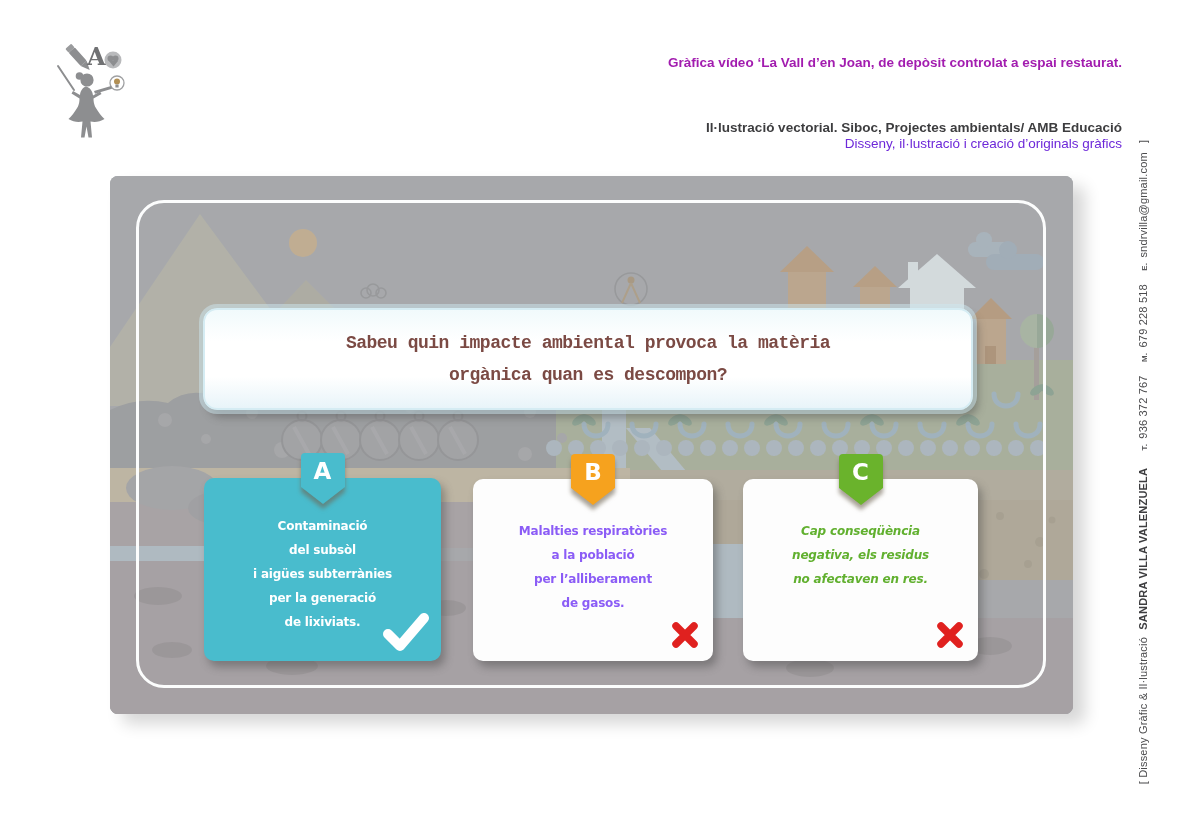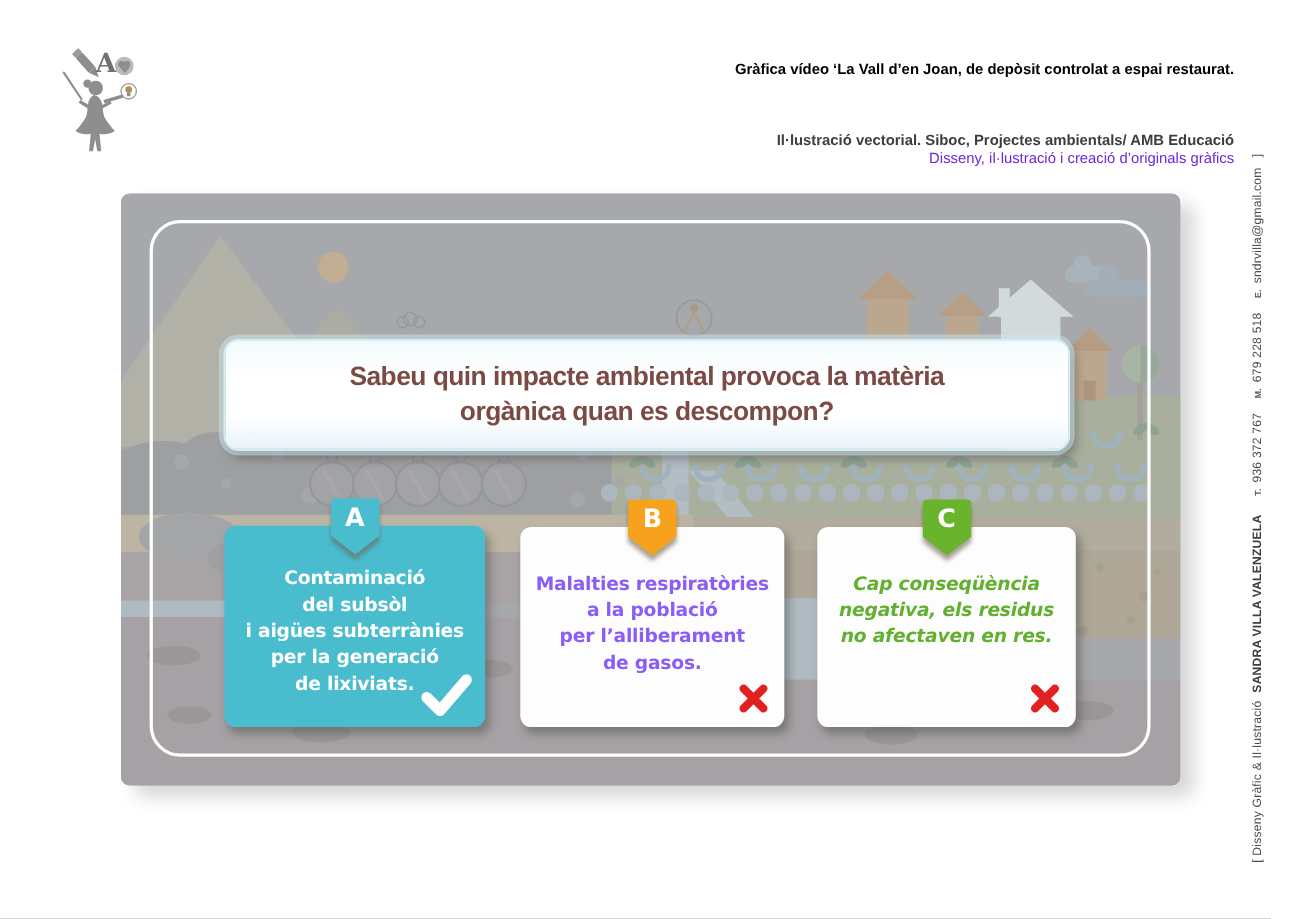--- a/index.html
+++ b/index.html
@@ -4,21 +4,21 @@
 <style>
   * { margin:0; padding:0; box-sizing:border-box; }
   body { background:#e8e8e8; }
   .page {
     position:relative; width:1181px; height:835px; background:#ffffff;
     font-family:"Liberation Sans", sans-serif; overflow:hidden;
   }
 
   
   .header-credits { position:absolute; top:55px; right:59px; text-align:right; font-size:13.5px; line-height:16.5px; }
-  .hc1 { color:#000000; font-weight:bold; }
+  .hc1 { color:#a21caf; font-weight:bold; }
   .hc2 { color:#3d3d3f; font-weight:bold;margin-top:48px; }
   .hc3 { color:#6d28d9; }
 
   
   .side-credit {
     position:absolute; left:1143px; top:462px;
     transform:translate(-50%,-50%) rotate(-90deg);
     white-space:nowrap; font-size:11px; color:#4b4b4d; letter-spacing:.2px;
   }
   .sc-name { font-weight:bold; color:#3e3e40; margin:0 4px; }
@@ -38,34 +38,34 @@
 
   
   .question-box {
     position:absolute; left:93px; top:132px; width:770px; height:102px; z-index:6;
     border-radius:14px; border:2px solid #d5ecf3;
     background:linear-gradient(180deg,#f1fafc 0%,#ffffff 32%,#ffffff 68%,#e8f4f9 100%);
     box-shadow:0 0 0 4px rgba(205,232,240,.5), 5px 7px 9px rgba(70,70,70,.45);
     display:flex; align-items:center; justify-content:center; text-align:center;
   }
   .question-text {
-    font-family:Liberation Sans, sans-serif; font-weight:bold; font-size:24px; line-height:32px;
+    font-family:Liberation Mono, monospace; font-weight:bold; font-size:18px; line-height:32px;
     color:#7b4a44; letter-spacing:-0.5px; white-space:pre-line; padding:0 20px;
   }
 
   
   .card {
     position:absolute; z-index:7; border-radius:10px;
     box-shadow:4px 6px 8px rgba(70,70,70,.45); cursor:pointer;
   }
   .card-a { left:94px;  top:302px; width:237px; height:183px; background:#49bccd; }
   .card-b { left:363px; top:303px; width:240px; height:182px; background:#fdfdfd; }
   .card-c { left:633px; top:303px; width:235px; height:182px; background:#fdfdfd; }
   .card-text {
-    font-family:"DejaVu Sans", sans-serif; font-weight:bold; font-size:17px; line-height:24px;
+    font-family:"DejaVu Sans", sans-serif; font-weight:bold; font-size:12px; line-height:24px;
     text-align:center; white-space:pre-line; letter-spacing:-0.2px; padding-top:40px;
   }
   .card-a .card-text { color:#ffffff; padding-top:36px; }
   .card-b .card-text { color:#8b5cf6; }
   .card-c .card-text { color:#61b02f;font-style:italic; }
 
   .badge {
     position:absolute; top:-26px; left:50%; margin-left:-23px; width:46px; height:54px; z-index:8;
     filter:drop-shadow(0 5px 2px rgba(110,100,82,.6));
   }

